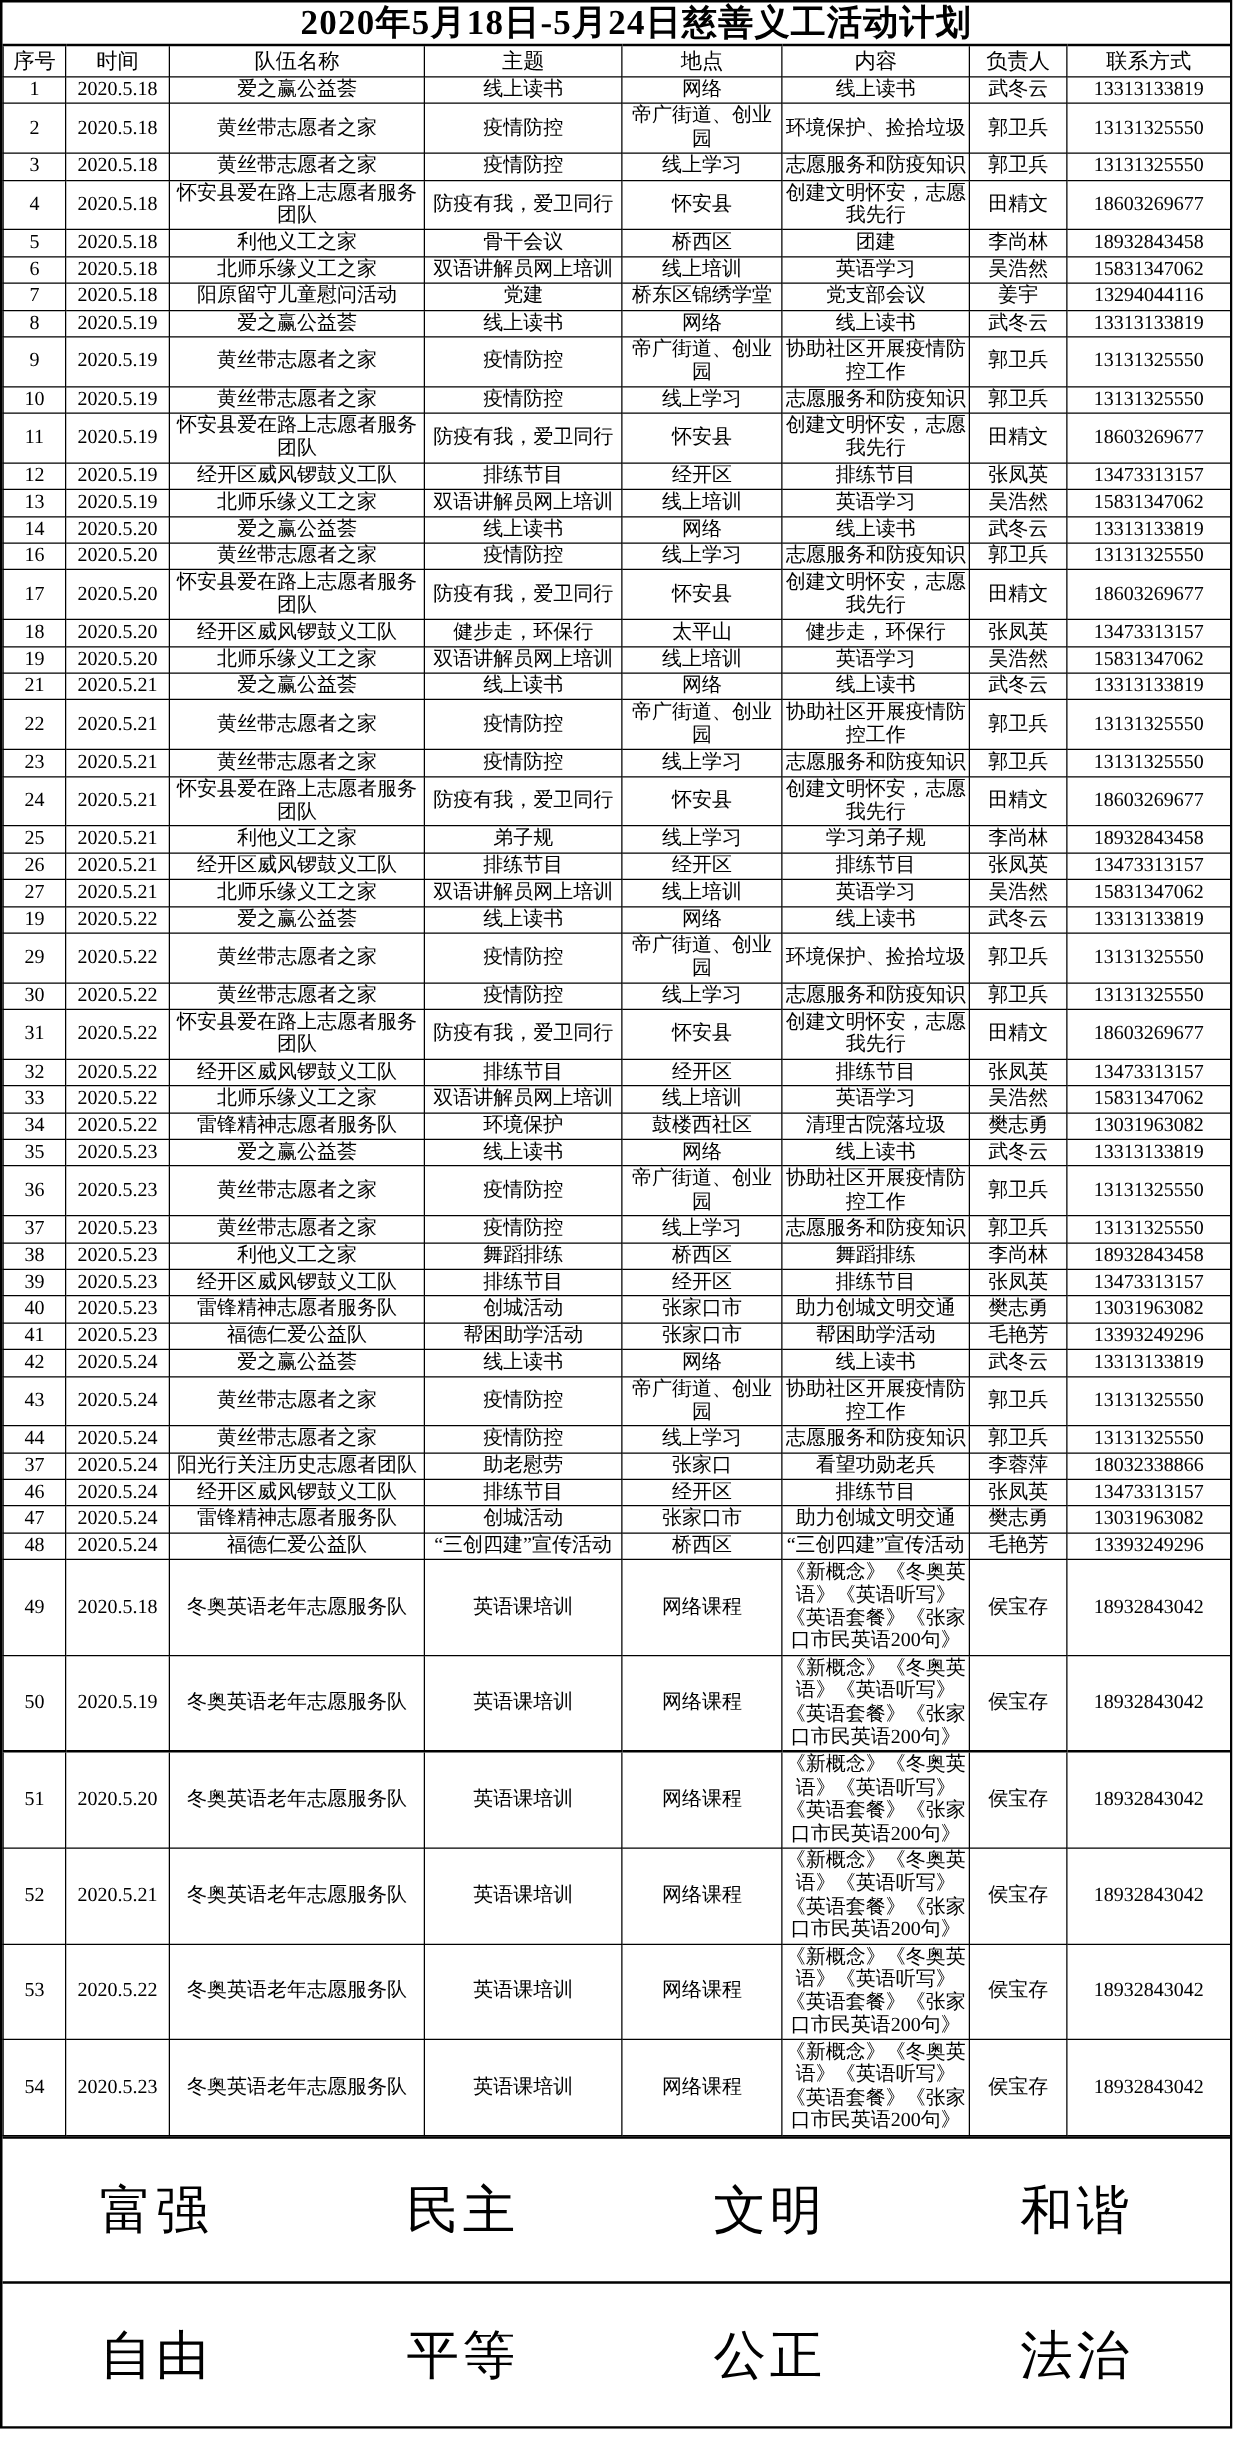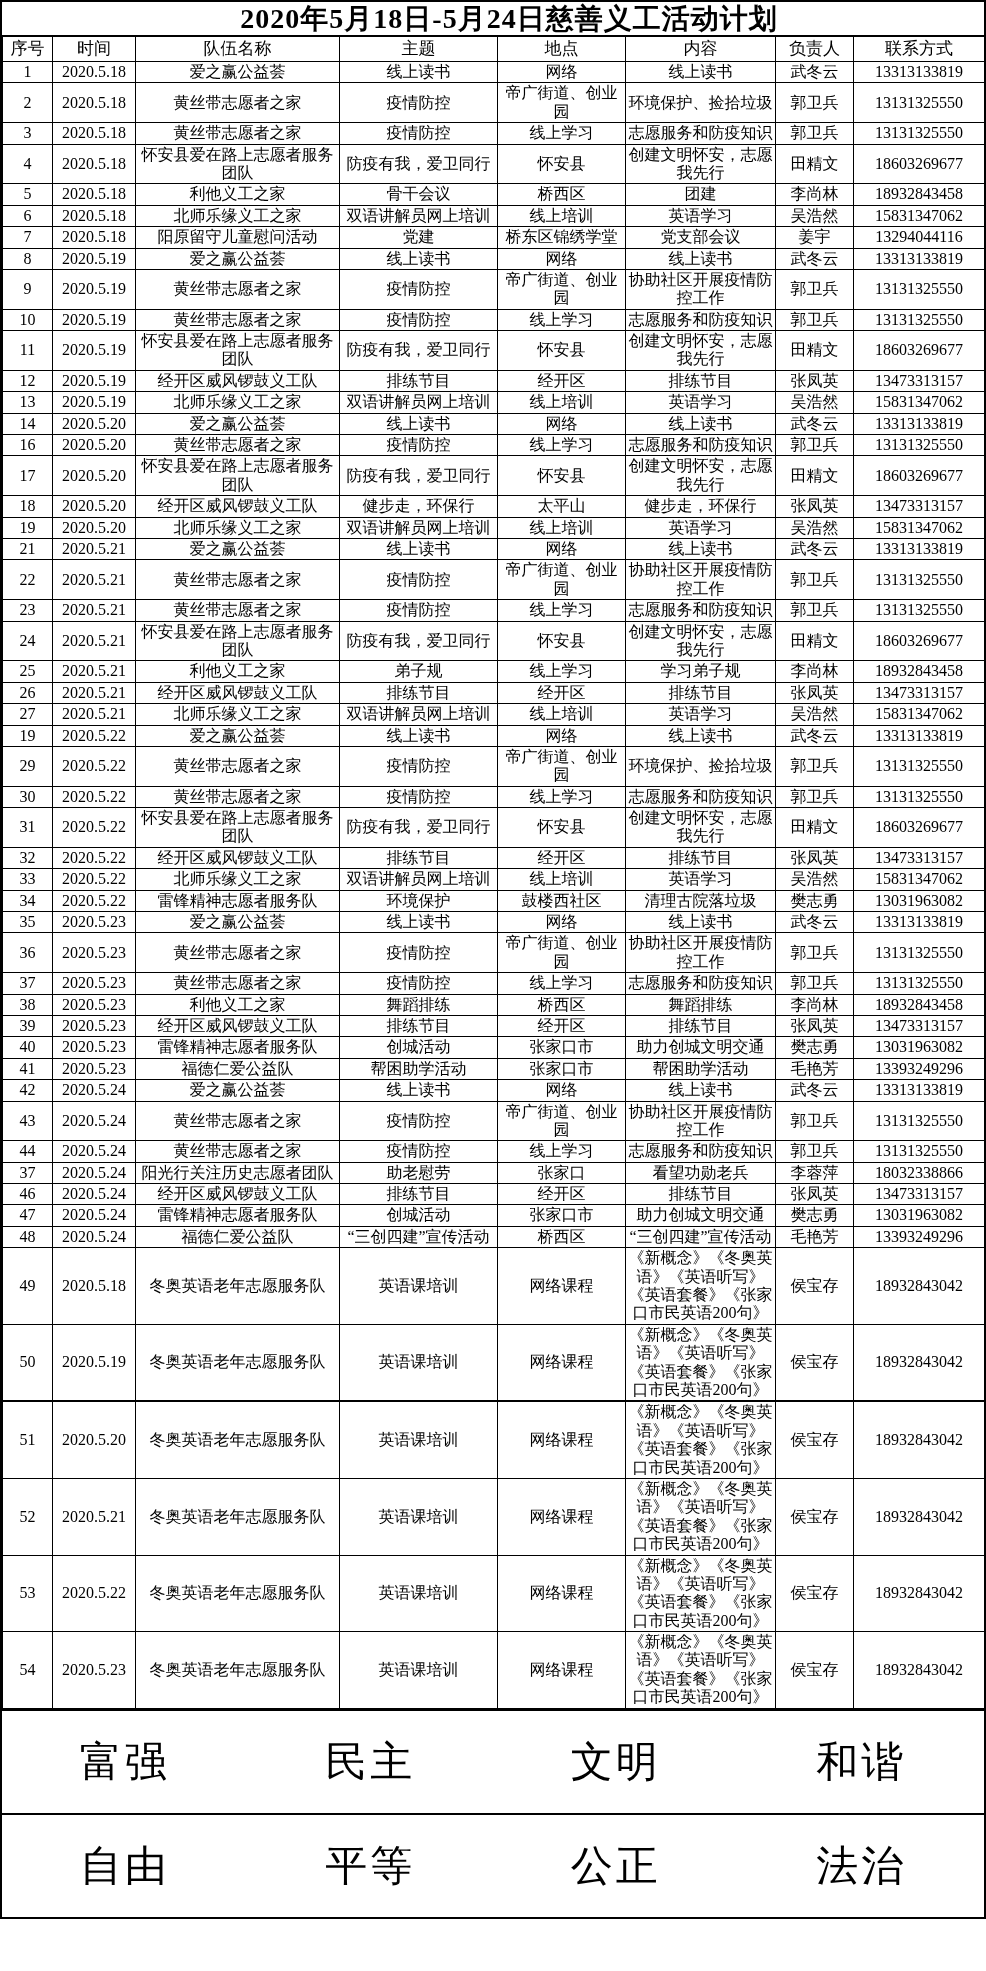--- a/index.html
+++ b/index.html
@@ -56,21 +56,21 @@
   col.c5 { width: 150px; }
   col.c6 { width: 78px; }
   col.c7 { width: 131px; }
   .values {
     border-top: 2px solid #000;
     position: relative;
   }
   .values-row {
     display: flex;
     align-items: center;
-    height: 102px;
+    height: 114px;
     border-top: 2px solid #000;
   }
   .values-row:first-child { border-top: none; }
   .value-word {
     flex: 1;
     text-align: center;
     font-size: 42px;
     letter-spacing: 3px;
   }
 </style>

